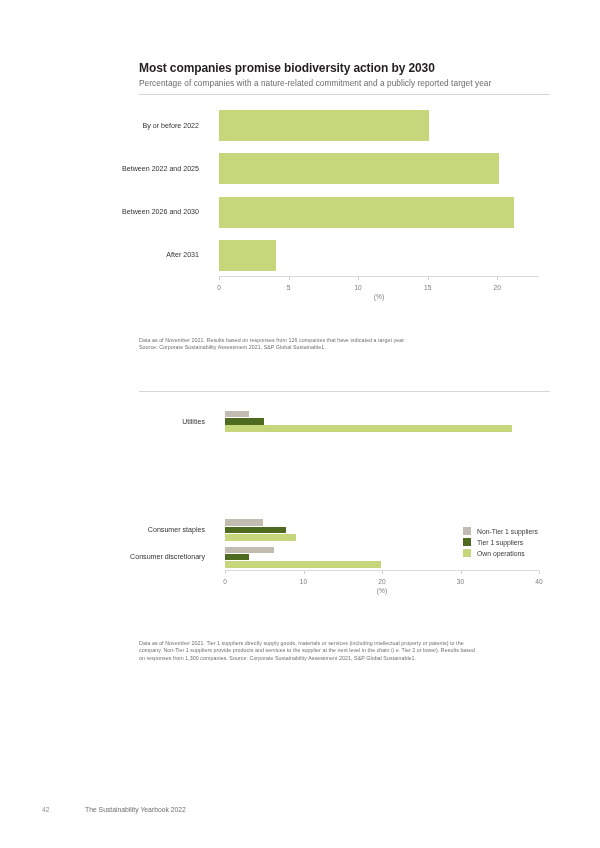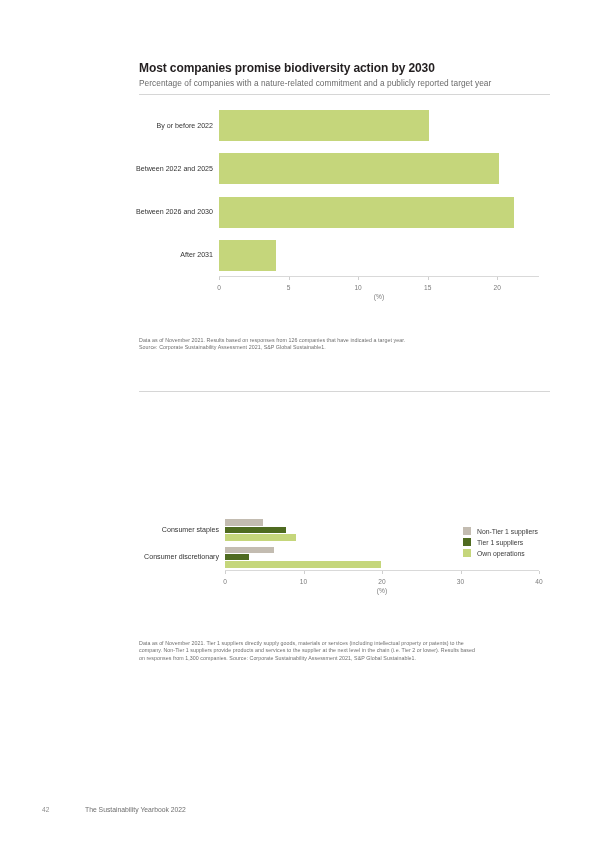--- a/index.html
+++ b/index.html
@@ -85,21 +85,21 @@
     color: #7a7a7a;
   }
 
   
   .row { position: absolute; left: 0; right: 0; }
   .cat-label {
     position: absolute;
     right: 100%;
     top: 50%;
     transform: translateY(-50%);
-    margin-right: 6px;
+    margin-right: 20px;
     font-size: 7.1px;
     color: #333333;
     white-space: nowrap;
     text-align: right;
   }
   .bar {
     position: absolute;
     left: 0;
     border-radius: 0;
   }
@@ -207,20 +207,26 @@
           <div class="tick-label" style="left: 0%;">0</div>
           <div class="tick-mark" style="left: 25%;"></div>
           <div class="tick-label" style="left: 25%;">10</div>
           <div class="tick-mark" style="left: 50%;"></div>
           <div class="tick-label" style="left: 50%;">20</div>
           <div class="tick-mark" style="left: 75%;"></div>
           <div class="tick-label" style="left: 75%;">30</div>
           <div class="tick-mark" style="left: 100%;"></div>
           <div class="tick-label" style="left: 100%;">40</div>
           <div class="axis-title">(%)</div>
+          <div class="row" style="top: 0px; height: 27.1667px;">
+            <div class="cat-label">Utilities</div>
+            <div class="bar" style="top: 2.71667px; height: 6.64444px; width: 7.5%; background: rgb(195, 188, 177);"></div>
+            <div class="bar" style="top: 9.96111px; height: 6.64444px; width: 12.5%; background: rgb(79, 107, 32);"></div>
+            <div class="bar" style="top: 17.2056px; height: 6.64444px; width: 91.5%; background: rgb(197, 214, 123);"></div>
+          </div>
           <div class="row" style="top: 108.667px; height: 27.1667px;">
             <div class="cat-label">Consumer staples</div>
             <div class="bar" style="top: 2.71667px; height: 6.64444px; width: 12.25%; background: rgb(195, 188, 177);"></div>
             <div class="bar" style="top: 9.96111px; height: 6.64444px; width: 19.5%; background: rgb(79, 107, 32);"></div>
             <div class="bar" style="top: 17.2056px; height: 6.64444px; width: 22.5%; background: rgb(197, 214, 123);"></div>
           </div>
           <div class="row" style="top: 135.833px; height: 27.1667px;">
             <div class="cat-label">Consumer discretionary</div>
             <div class="bar" style="top: 2.71667px; height: 6.64444px; width: 15.5%; background: rgb(195, 188, 177);"></div>
             <div class="bar" style="top: 9.96111px; height: 6.64444px; width: 7.5%; background: rgb(79, 107, 32);"></div>

